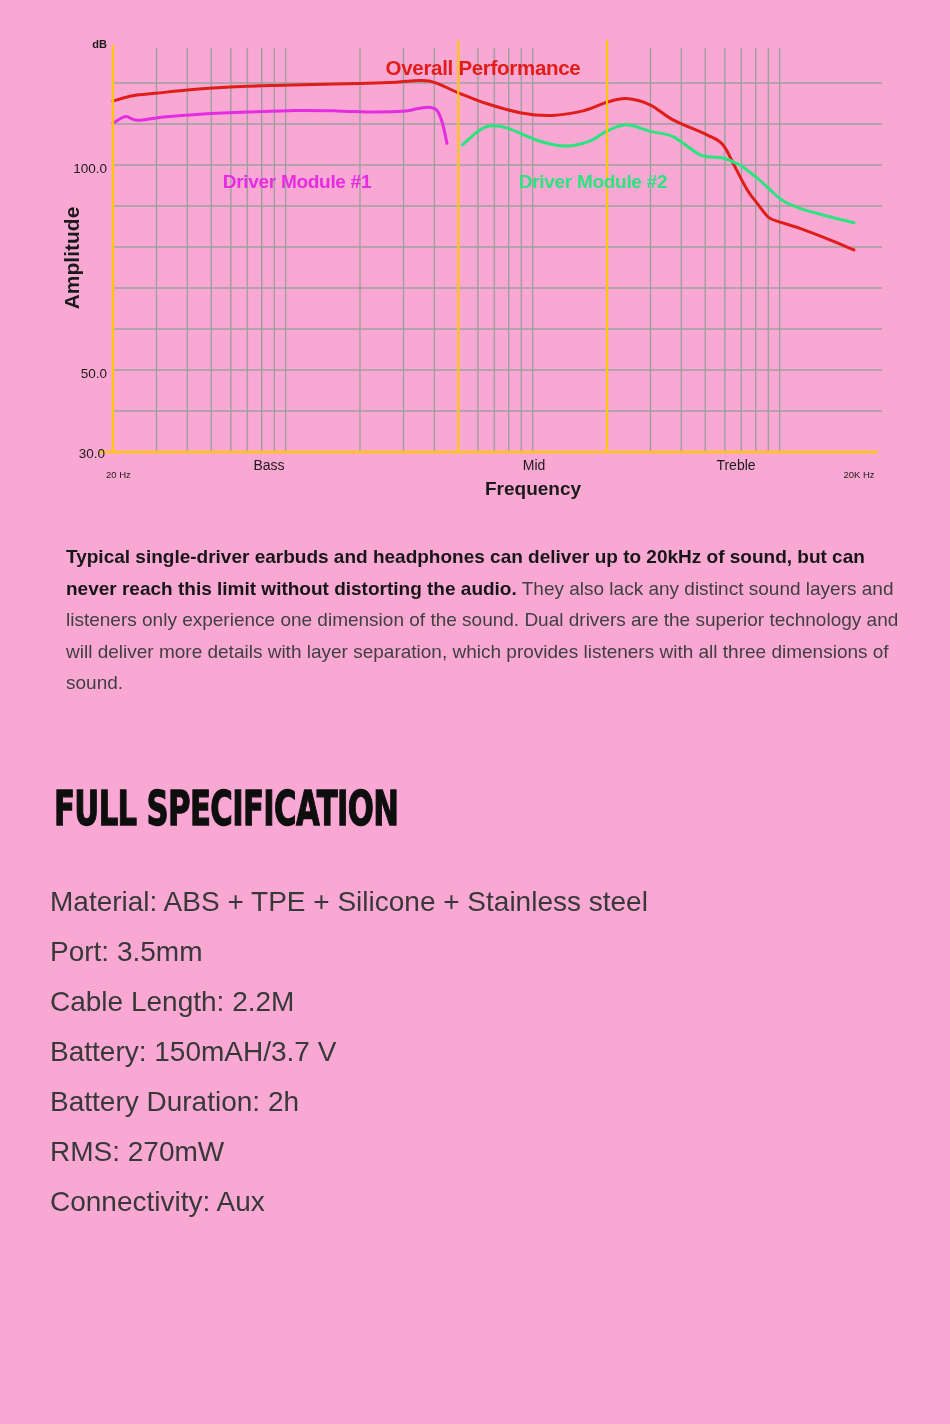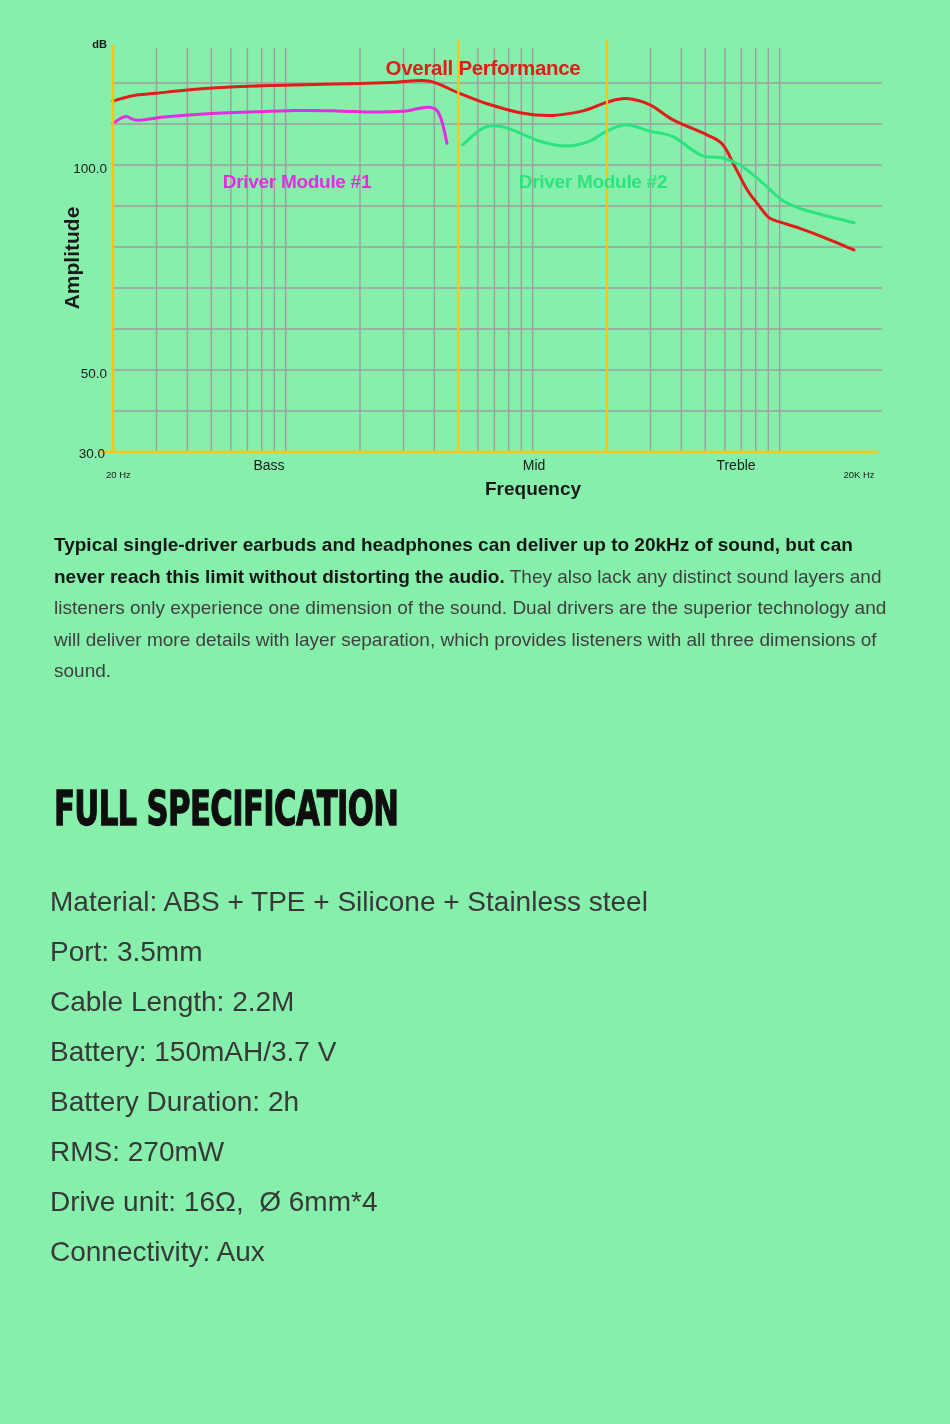--- a/index.html
+++ b/index.html
@@ -1,29 +1,29 @@
 <!DOCTYPE html>
 <html><head>
 <meta charset="utf-8">
 <style>
   html,body{margin:0;padding:0;background:#ffffff;}
-  .page{position:relative;width:950px;height:1424px;background:#86efac;overflow:hidden;
+  .page{position:relative;width:950px;height:1424px;background:#f9a8d4;overflow:hidden;
         font-family:"Liberation Sans",sans-serif;}
   svg{position:absolute;left:0;top:0;}
   svg text{font-family:"Liberation Sans",sans-serif;}
   .ct{fill:#1a1a1a;}
   .t-unit{font-size:11px;font-weight:bold;}
   .t-tick{font-size:13.5px;}
   .t-small{font-size:9.5px;}
   .t-band{font-size:14px;}
   .t-axis-title{font-size:19px;font-weight:bold;}
   .t-amp{font-size:21px;font-weight:bold;}
   .t-series{font-size:19px;font-weight:bold;letter-spacing:-0.3px;}
   .t-series-big{font-size:20.5px;font-weight:bold;letter-spacing:-0.3px;}
-  .desc{position:absolute;left:50px;top:525px;width:848px;margin:4px;
+  .desc{position:absolute;left:50px;top:525px;width:848px;margin:16px;
         font-size:19px;line-height:31.5px;color:#3f3f3f;}
   .desc strong{color:#161616;}
   .section-title{position:absolute;left:54px;top:780px;margin:0;white-space:nowrap;
         font-family:"DejaVu Sans",sans-serif;font-weight:bold;font-size:48px;color:#0e0e0e;
         -webkit-text-stroke:1.3px #0e0e0e;letter-spacing:-1px;
         transform:scaleX(0.64);transform-origin:left center;}
   .spec-list{position:absolute;left:50px;top:877px;font-size:28px;color:#383838;}
   .spec-line{height:50px;line-height:50px;white-space:pre-wrap;}
 </style>
 </head>
@@ -101,17 +101,16 @@
 
   <h2 class="section-title">FULL SPECIFICATION</h2>
 
   <div class="spec-list" id="spec-list">
       <div class="spec-line">Material: ABS + TPE + Silicone + Stainless steel</div>
       <div class="spec-line">Port: 3.5mm</div>
       <div class="spec-line">Cable Length: 2.2M</div>
       <div class="spec-line">Battery: 150mAH/3.7 V</div>
       <div class="spec-line">Battery Duration: 2h</div>
       <div class="spec-line">RMS: 270mW</div>
-      <div class="spec-line">Drive unit: 16Ω,  Ø 6mm*4</div>
       <div class="spec-line">Connectivity: Aux</div>
     </div>
 
 </div>
 
 </body></html>

